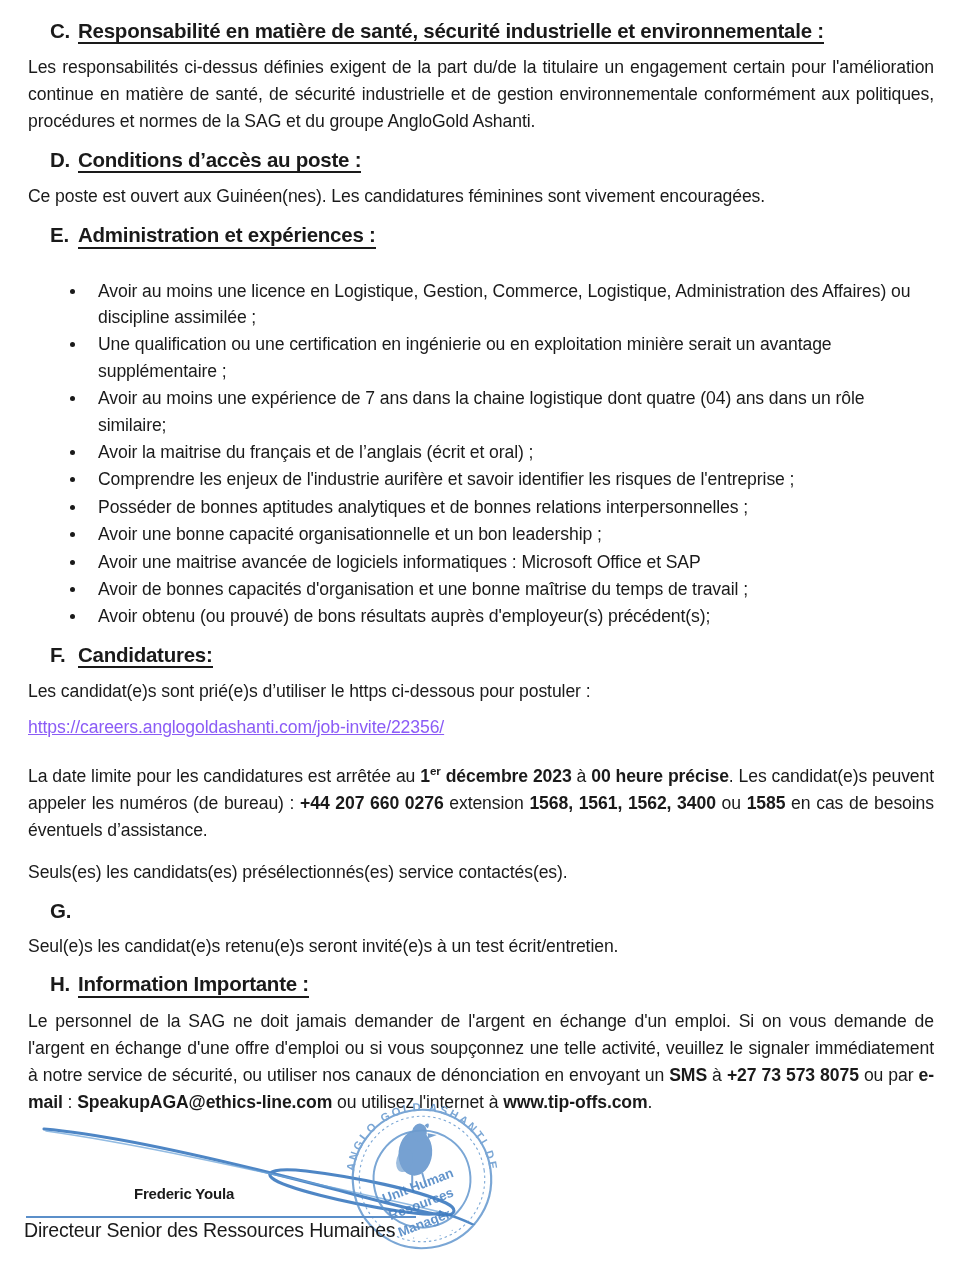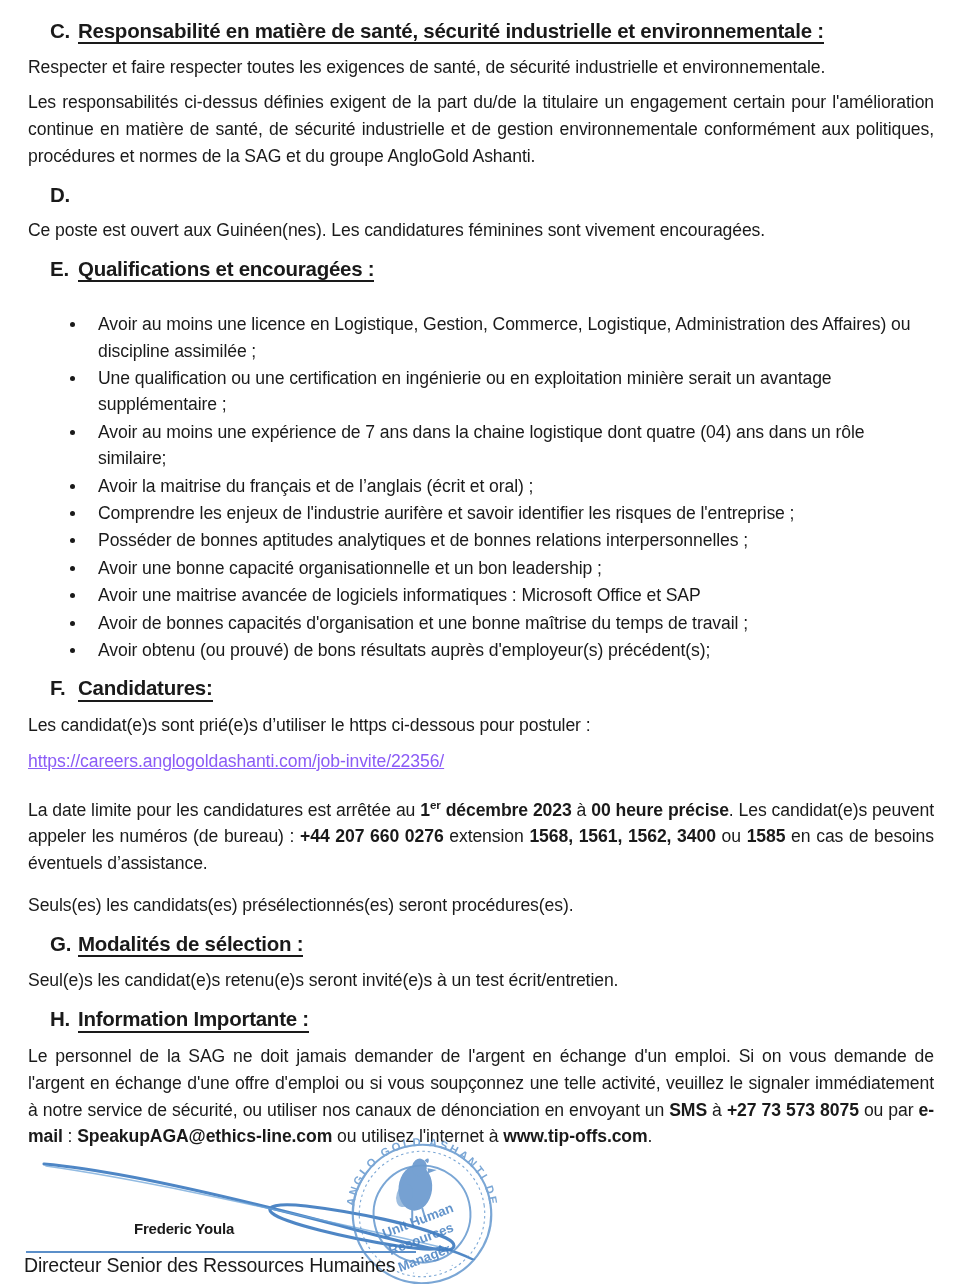--- a/index.html
+++ b/index.html
@@ -151,31 +151,31 @@
 </style>
 </head>
 <body>
 
 <div class="page">
 
   <div class="section-head">
     <span class="section-letter">C.</span>
     <span class="section-title">Responsabilité en matière de santé, sécurité industrielle et environnementale :</span>
   </div>
-  <p class="body nojust">Respecter et faire respecter toutes les exigences de santé, de sécurité industrielle et environnementale.</p>
   <p class="body">Les responsabilités ci-dessus définies exigent de la part du/de la titulaire un engagement certain pour l'amélioration continue en matière de santé, de sécurité industrielle et de gestion environnementale conformément aux politiques, procédures et normes de la SAG et du groupe AngloGold Ashanti.</p>
 
   <div class="section-head">
     <span class="section-letter">D.</span>
+    <span class="section-title">Conditions d’accès au poste :</span>
   </div>
   <p class="body nojust">Ce poste est ouvert aux Guinéen(nes). Les candidatures féminines sont vivement encouragées.</p>
 
   <div class="section-head">
     <span class="section-letter">E.</span>
-    <span class="section-title">Qualifications et encouragées :</span>
+    <span class="section-title">Administration et expériences :</span>
   </div>
   <div class="gap-md"></div>
   <ul class="quals" id="quals-list">
       <li>Avoir au moins une licence en Logistique, Gestion, Commerce, Logistique, Administration des Affaires) ou discipline assimilée ;</li>
       <li>Une qualification ou une certification en ingénierie ou en exploitation minière serait un avantage supplémentaire ;</li>
       <li>Avoir au moins une expérience de 7 ans dans la chaine logistique dont quatre (04) ans dans un rôle similaire;</li>
       <li>Avoir la maitrise du français et de l’anglais (écrit et oral) ;</li>
       <li>Comprendre les enjeux de l'industrie aurifère et savoir identifier les risques de l'entreprise ;</li>
       <li>Posséder de bonnes aptitudes analytiques et de bonnes relations interpersonnelles ;</li>
       <li>Avoir une bonne capacité organisationnelle et un bon leadership ;</li>
@@ -191,25 +191,24 @@
   <p class="body nojust">Les candidat(e)s sont prié(e)s d’utiliser le https ci-dessous pour postuler :</p>
   <div class="gap-sm"></div>
   <p class="body nojust">
     <a class="doc-link" href="#">https://careers.anglogoldashanti.com/job-invite/22356/</a>
   </p>
   <div class="gap-lg"></div>
   <p class="body">
     <span>La date limite pour les candidatures est arrêtée au </span><b><span>1</span><sup>er</sup><span> décembre 2023</span></b><span> à </span><b>00 heure précise</b><span>. Les candidat(e)s peuvent appeler les numéros (de bureau) : </span><b>+44 207 660 0276</b><span> extension </span><b>1568, 1561, 1562, 3400</b><span> ou </span><b>1585</b><span> en cas de besoins éventuels d’assistance.</span>
   </p>
   <div class="gap-md"></div>
-  <p class="body nojust">Seuls(es) les candidats(es) présélectionnés(es) seront procédures(es).</p>
+  <p class="body nojust">Seuls(es) les candidats(es) présélectionnés(es) service contactés(es).</p>
 
   <div class="section-head">
     <span class="section-letter">G.</span>
-    <span class="section-title">Modalités de sélection :</span>
   </div>
   <p class="body nojust">Seul(e)s les candidat(e)s retenu(e)s seront invité(e)s à un test écrit/entretien.</p>
 
   <div class="section-head">
     <span class="section-letter">H.</span>
     <span class="section-title">Information Importante :</span>
   </div>
   <p class="body">
     <span>Le personnel de la SAG ne doit jamais demander de l'argent en échange d'un emploi. Si on vous demande de l'argent en échange d'une offre d'emploi ou si vous soupçonnez une telle activité, veuillez le signaler immédiatement à notre service de sécurité, ou utiliser nos canaux de dénonciation en envoyant un </span><b>SMS</b><span> à </span><b>+27 73 573 8075</b><span> ou par </span><b>e-mail</b><span> : </span><b>SpeakupAGA@ethics-line.com</b><span> ou utilisez l'internet à </span><b>www.tip-offs.com</b><span>.</span>
   </p>

